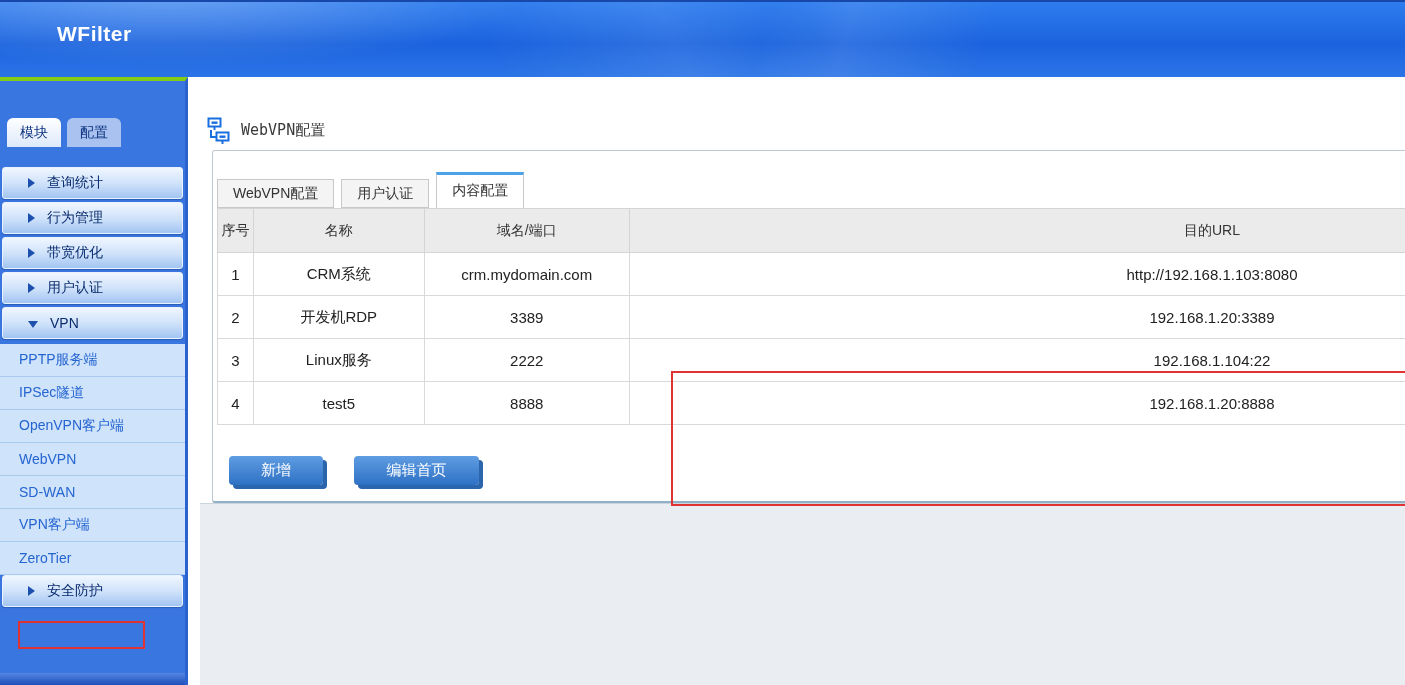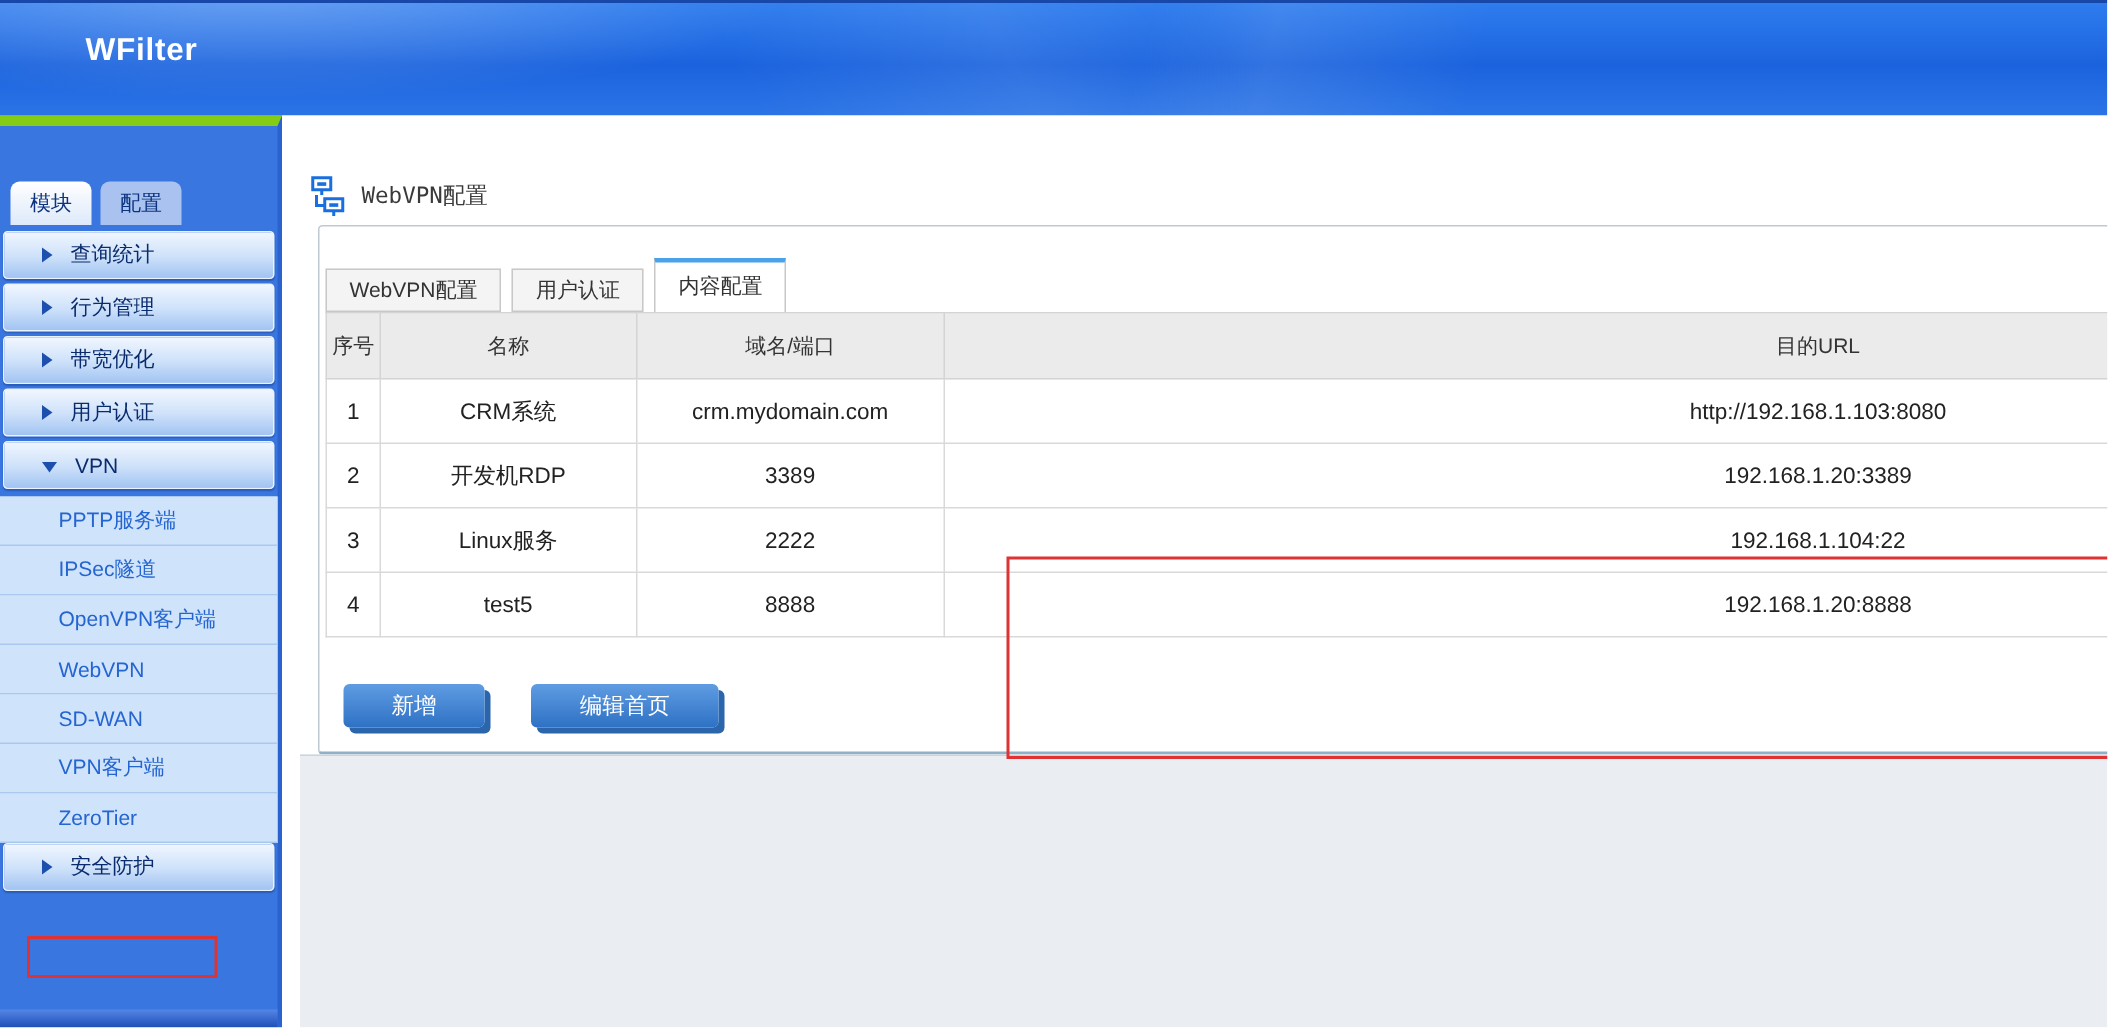--- a/index.html
+++ b/index.html
@@ -12,37 +12,37 @@
     background:
       radial-gradient(ellipse 600px 120px at 12% -10%, rgba(255,255,255,.28), rgba(255,255,255,0) 60%),
       linear-gradient(105deg, rgba(255,255,255,0) 54%, rgba(255,255,255,.10) 60%, rgba(255,255,255,0) 70%),
       linear-gradient(62deg, rgba(255,255,255,0) 35%, rgba(255,255,255,.09) 48%, rgba(255,255,255,0) 58%),
       linear-gradient(180deg,#2e7cee 0%,#1b63de 55%,#2b74e6 100%);
     border-top:2px solid #1747a8; }
   .logo { position:absolute; left:57px; top:20px; color:#fff; font-size:21px; font-weight:bold; letter-spacing:.5px; }
 
   
   .sidebar { position:absolute; left:0; top:77px; width:188px; height:608px;
-    background:#3a76e0; border-top:7px solid #84cc16; border-right:3px solid #2a63d0; }
+    background:#3a76e0; border-top:4px solid #84cc16; border-right:3px solid #2a63d0; }
   .side-tabs { display:flex; gap:6px; padding-left:7px; margin-top:37px; height:29px; }
   .side-tab { height:29px; line-height:29px; padding:0 13px; font-size:14px; color:#0d3380;
     border-radius:6px 6px 0 0; cursor:pointer; }
   .side-tab.active { background:linear-gradient(180deg,#ffffff,#dde9fa); }
   .side-tab.inactive { background:#a9c2ef; }
 
-  .menu { margin-top:4px; }
+  .menu { margin-top:20px; }
   .m-item { height:32px; margin:0 2px 3px 2px; display:flex; align-items:center;
     background:linear-gradient(180deg,#f0f6ff 0%,#cfe2fa 52%,#a2c4f2 100%);
     border:1px solid #e9f2ff; border-radius:3px; box-shadow:0 1px 1px rgba(0,30,90,.3);
     color:#0a2c6e; font-size:14px; cursor:pointer; }
   .m-item .tri { margin:0 12px 0 25px; width:0; height:0; }
   .tri.right { border-top:5px solid transparent; border-bottom:5px solid transparent; border-left:7px solid #1d4fae; }
   .tri.down  { border-left:5px solid transparent; border-right:5px solid transparent; border-top:7px solid #1d4fae; margin-top:2px; }
   .sub { margin-top:5px; background:#cfe3fb; }
-  .s-item { height:33px; display:flex; align-items:center; padding-left:39px;
+  .s-item { height:33px; display:flex; align-items:center; padding-left:19px;
     color:#2565d0; font-size:14px; border-bottom:1px solid #a9c9ef; cursor:pointer; background:#cfe3fb; }
   .side-bottom { position:absolute; bottom:0; left:0; right:0; height:12px;
     background:linear-gradient(180deg,#5585e5,#1d4fb8); }
 
   .collapse-handle { position:absolute; left:188px; top:478px; width:10px; height:70px;
     background:#6191d8; border-radius:0 3px 3px 0; cursor:pointer; }
   .collapse-handle .tri-l { position:absolute; left:2px; top:31px; width:0; height:0;
     border-top:4px solid transparent; border-bottom:4px solid transparent; border-right:5px solid #fff; }
 
   

